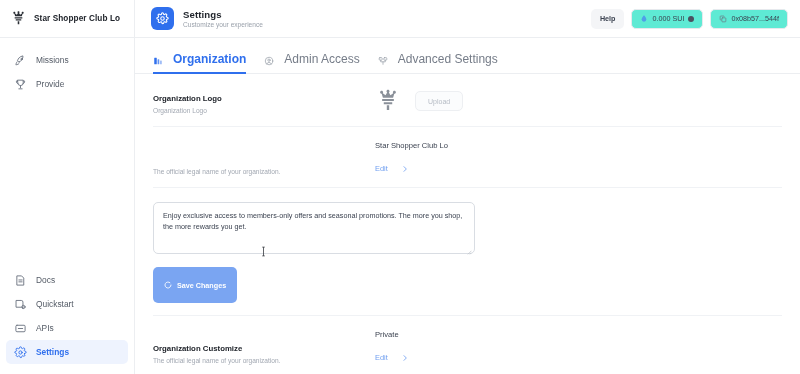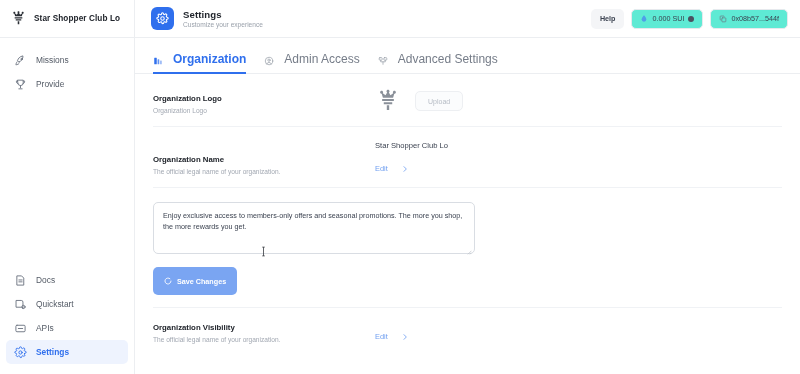--- a/index.html
+++ b/index.html
@@ -134,21 +134,21 @@
     resize: none; outline: none;
   }
   .resize-grip {
     position: absolute; right: 3px; bottom: 3px;
     width: 6px; height: 6px; pointer-events: none;
     color: #b9bfc7;
   }
   .save-btn {
     margin-top: 9px;
     display: inline-flex; align-items: center; gap: 5px;
-    height: 28px; padding: 0 11px;
+    height: 36px; padding: 0 11px;
     background: #7aa5f2; border: none; border-radius: 5px;
     color: #ffffff; font-size: 7.2px; font-weight: bold;
     font-family: "Liberation Sans", sans-serif; cursor: pointer;
   }
   .spinner { width: 8px; height: 8px; display: block; color: #ffffff; }
 
   .cursor-ibeam {
     position: absolute; left: 108px; top: 44px;
     width: 5px; height: 11px; color: #2b2f36; pointer-events: none;
   }
@@ -292,21 +292,20 @@
           <svg class="logo-mark" viewBox="0 0 24 24" fill="currentColor">
             <path d="M12 1.6c.8 0 1.4.6 1.4 1.4 0 .5-.25.9-.6 1.15l1.5 2.6 2.5-1.9c-.2-.25-.3-.55-.3-.9 0-.8.6-1.4 1.4-1.4s1.4.6 1.4 1.4-.6 1.4-1.4 1.4h-.1l-1.1 3.6H7.3L6.2 5.35h-.1c-.8 0-1.4-.6-1.4-1.4s.6-1.4 1.4-1.4 1.4.6 1.4 1.4c0 .35-.1.65-.3.9l2.5 1.9 1.5-2.6c-.35-.25-.6-.65-.6-1.15 0-.8.6-1.4 1.4-1.4z"></path>
             <path d="M6.6 10.2h10.8v1.9H6.6zM8.1 13.1h7.8v1.8H8.1zM10.9 15.9h2.2v4.3h-2.2z"></path>
           </svg>
           <button class="upload-btn">Upload</button>
         </div>
       </div>
 
       <div class="row">
         <div class="row-left">
-          <div class="row-title">Organization Name</div>
           <div class="row-desc">The official legal name of your organization.</div>
         </div>
         <div class="row-right">
           <div class="value-text">Star Shopper Club Lo</div>
           <div class="edit-link">
             <span>Edit</span>
             <svg viewBox="0 0 24 24" fill="none" stroke="currentColor" stroke-width="2.5" stroke-linecap="round" stroke-linejoin="round">
               <path d="M9 5l7 7-7 7"></path>
             </svg>
           </div>
@@ -328,24 +327,25 @@
             <svg class="spinner" viewBox="0 0 24 24" fill="none" stroke="currentColor" stroke-width="2.6" stroke-linecap="round">
               <path d="M21 12a9 9 0 1 1-3.2-6.9"></path>
             </svg>
             <span>Save Changes</span>
           </button>
         </div>
       </div>
 
       <div class="row last">
         <div class="row-left">
-          <div class="row-title">Organization Visibility</div>
+          <div class="row-title">Organization Customize</div>
           <div class="row-desc">The official legal name of your organization.</div>
         </div>
         <div class="row-right">
+          <div class="value-text">Private</div>
           <div class="edit-link">
             <span>Edit</span>
             <svg viewBox="0 0 24 24" fill="none" stroke="currentColor" stroke-width="2.5" stroke-linecap="round" stroke-linejoin="round">
               <path d="M9 5l7 7-7 7"></path>
             </svg>
           </div>
         </div>
       </div>
 
     </div>

